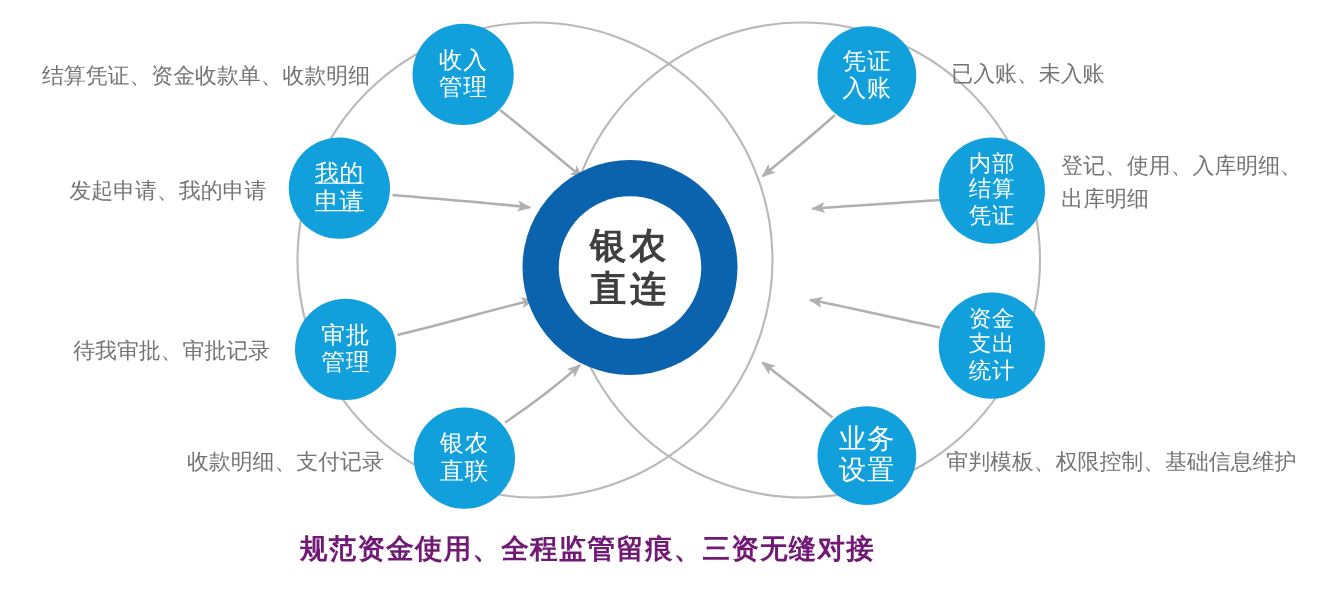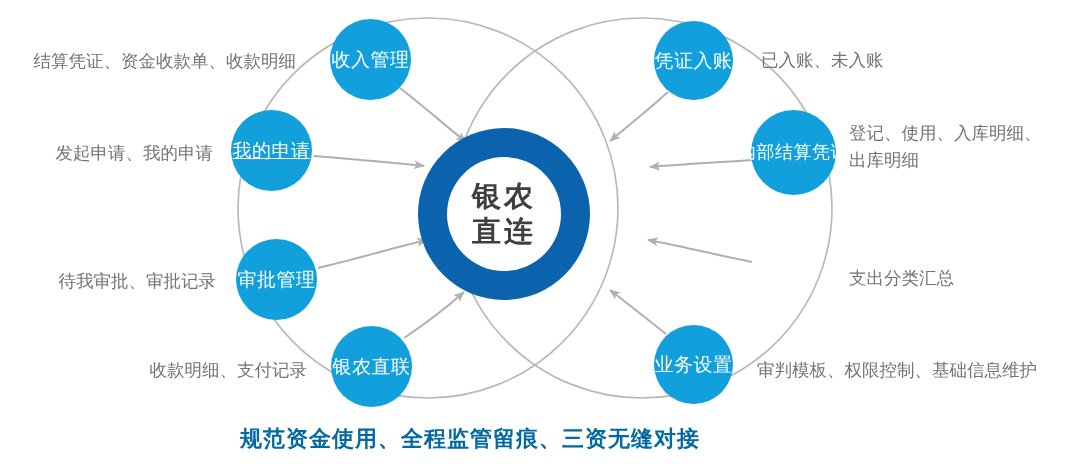--- a/index.html
+++ b/index.html
@@ -22,21 +22,21 @@
     height:471px;
   }
 
   
   .node{
     position:absolute;
     border-radius:50%;
     background:#11a0dc;
     color:#ffffff;
     display:flex;
-    flex-direction:row;
+    flex-direction:column;
     align-items:center;
     justify-content:center;
     text-align:center;
     line-height:1.12;
     font-weight:400;
     letter-spacing:.5px;
     box-sizing:border-box;
     z-index:4;
   }
   .node .nline{display:block;white-space:nowrap;}
@@ -76,21 +76,21 @@
   }
   .caption.right{text-align:left;}
   .caption.left{text-align:right;}
 
   
   .strapline{
     position:absolute;
     left:0;
     width:940px;
     text-align:center;
-    color:#0369a1;
+    color:#701a75;
     font-weight:700;
     font-size:22px;
     letter-spacing:1px;
     z-index:6;
   }
 </style>
 </head>
 <body>
 
 <div id="stage">
@@ -154,38 +154,42 @@
     <span class="nline">凭证</span>
     <span class="nline">入账</span>
   </div>
 
   <div class="node" style="left:751px; top:110px; width:85px; height:85px; font-size:18px;text-align:right;">
     <span class="nline">内部</span>
     <span class="nline">结算</span>
     <span class="nline">凭证</span>
   </div>
 
+  <div class="node" style="left:751px; top:234px; width:85px; height:85px; font-size:18px;">
+    <span class="nline">资金</span>
+    <span class="nline">支出</span>
+    <span class="nline">统计</span>
+  </div>
 
-  <div class="node" style="left:654px; top:325px; width:79px; height:79px; font-size:19px;">
+  <div class="node" style="left:654px; top:325px; width:79px; height:79px; font-size:22px;">
     <span class="nline">业务</span>
     <span class="nline">设置</span>
   </div>
 
   <div class="caption left" style="left:0px; top:48px; width:296px;">结算凭证、资金收款单、收款明细</div>
 
   <div class="caption left" style="left:0px; top:140px; width:213px;">发起申请、我的申请</div>
 
   <div class="caption left" style="left:0px; top:268px; width:216px;">待我审批、审批记录</div>
 
   <div class="caption left" style="left:0px; top:357px; width:307px;">收款明细、支付记录</div>
 
   <div class="caption right" style="left:761px; top:47px; width:300px;">已入账、未入账</div>
 
   <div class="caption right" style="left:849px; top:120px; width:220px;">登记、使用、入库明细、
 出库明细</div>
 
-  <div class="caption right" style="left:849px; top:265px; width:220px;">支出分类汇总</div>
 
   <div class="caption right" style="left:757px; top:357px; width:315px;">审判模板、权限控制、基础信息维护</div>
 
   <div class="strapline" style="top:424px;">规范资金使用、全程监管留痕、三资无缝对接</div>
 
 </div>
 
 </body></html>

